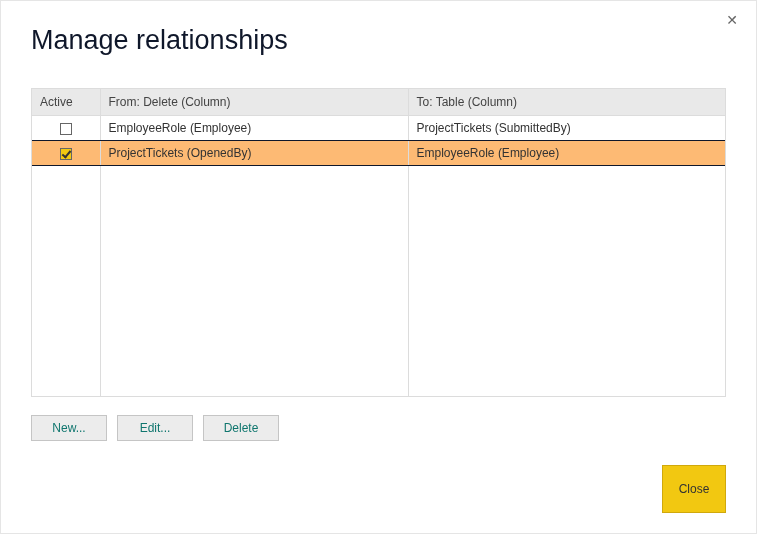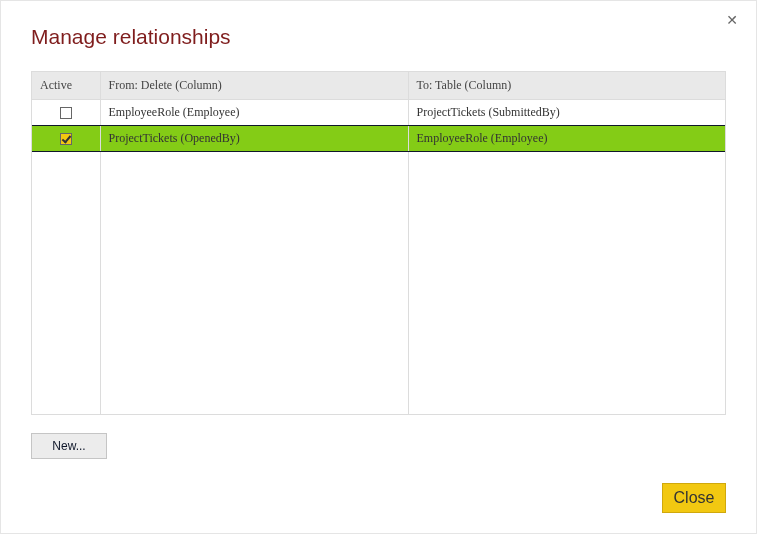--- a/index.html
+++ b/index.html
@@ -27,31 +27,30 @@
       line-height: 1;
       font-family: Arial, sans-serif;
     }
     .content {
       padding: 24px 30px 20px 30px;
       height: 100%;
       display: flex;
       flex-direction: column;
     }
     .dialog-title {
-      font-size: 21px;
+      font-size: 27px;
       font-weight: 300;
-      color: #7f1d1d;
-      margin-bottom: 22px;
+      color: #0f172a;
+      margin-bottom: 32px;
     }
     .table-container {
       flex: 1;
       border: 1px solid #dcdcdc;
       overflow: hidden;
       background: #ffffff;
-      font-family: Liberation Serif, serif;
     }
     table {
       width: 100%;
       border-collapse: collapse;
       table-layout: fixed;
     }
     thead th {
       background: #e9e9e9;
       color: #444444;
       font-weight: normal;
@@ -77,21 +76,21 @@
       color: #333333;
       border-right: 1px solid #dcdcdc;
       border-bottom: 1px solid #0f172a;
       vertical-align: middle;
       height: 25px;
     }
     tbody td:last-child {
       border-right: none;
     }
     tbody tr.row-alt td {
-      background: #84cc16;
+      background: #fdba74;
       margin-left: 40px;
     }
     .checkbox-cell {
       text-align: center;
     }
     .checkbox {
       display: inline-block;
       width: 12px;
       height: 12px;
       border: 1px solid #666666;
@@ -120,39 +119,39 @@
       height: 283px;
     }
     .button-row {
       margin-top: 18px;
       display: flex;
       gap: 10px;
     }
     .btn {
       background: #ececec;
       border: 1px solid #c5c5c5;
-      color: #0f172a;
+      color: #0f766e;
       font-size: 12px;
       padding: 5px 0;
       cursor: pointer;
       min-width: 76px;
       text-align: center;
       font-family: inherit;
     }
     .footer {
       margin-top: 24px;
       display: flex;
       justify-content: flex-end;
     }
     .btn-primary {
       background: #f2c811;
       border: 1px solid #d0a80c;
       color: #333333;
-      font-size: 16px;
-      padding: 5px 0;
+      font-size: 12px;
+      padding: 16px 0;
       min-width: 64px;
       text-align: center;
       cursor: pointer;
       font-family: inherit;
     }
   </style>
 </head>
 <body>
 
 <div class="close-x">✕</div>
@@ -194,19 +193,21 @@
           <td></td>
             <td></td>
             <td></td>
         </tr>
       </tbody>
     </table>
   </div>
 
   <div class="button-row">
     <button class="btn">New...</button>
+    <button class="btn">Edit...</button>
+    <button class="btn">Delete</button>
   </div>
 
   <div class="footer">
     <button class="btn-primary">Close</button>
   </div>
 
 </div>
 
 </body></html>

